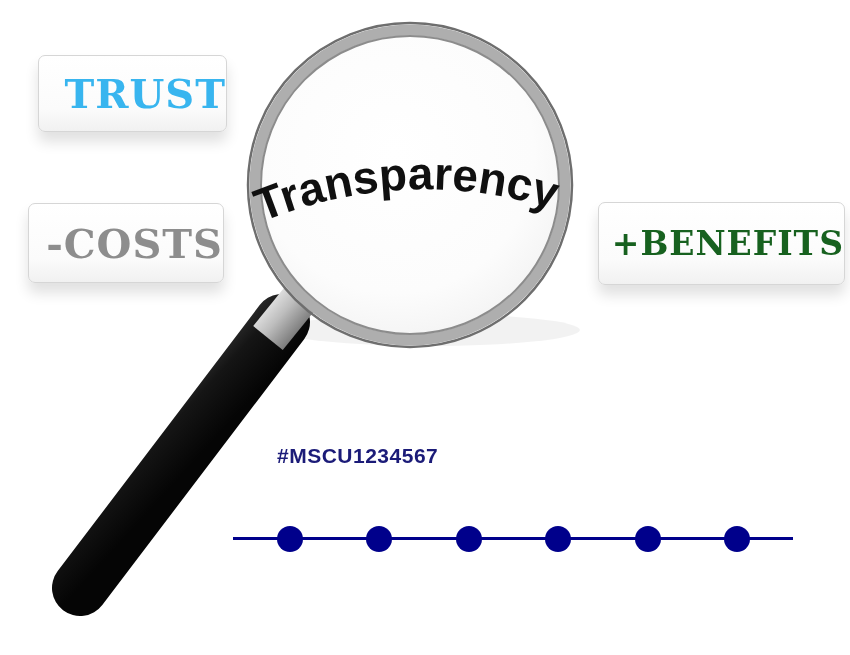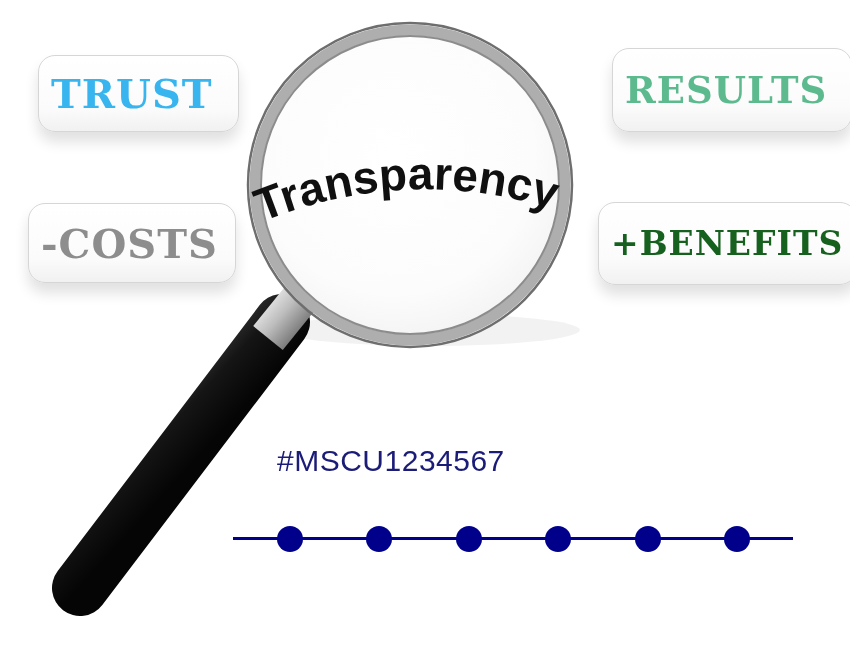--- a/index.html
+++ b/index.html
@@ -10,26 +10,25 @@
     background: #ffffff;
     overflow: hidden;
     font-family: "Liberation Sans", sans-serif;
   }
 
   
   .card {
     position: absolute;
     background: linear-gradient(180deg, #ffffff 0%, #fbfbfb 70%, #f1f1f1 100%);
     border: 1px solid #d6d6d6;
-    border-radius: 17px;
+    border-radius: 7px;
     box-shadow: 0 10px 14px rgba(0,0,0,0.12);
     display: flex;
     align-items: center;
-    justify-content: flex-start;
-    padding-left: 12px;
+    justify-content: flex-end;
   }
   .card-label {
     font-family: "DejaVu Serif", "Liberation Serif", serif;
     font-weight: 700;
     letter-spacing: 1px;
     white-space: nowrap;
   }
   .card-trust    { left: 38px;  top: 55px;  width: 187px; height: 75px; }
   .card-trust    .card-label { font-size: 40px; }
   .card-results  { left: 612px; top: 48px;  width: 226px; height: 82px; }
@@ -44,22 +43,22 @@
     position: absolute;
     left: 0;
     top: 0;
   }
 
   
   .container-number {
     position: absolute;
     left: 277px;
     top: 444px;
-    font-size: 30px;
-    font-weight: 400;
+    font-size: 21px;
+    font-weight: 700;
     letter-spacing: 0.5px;
   }
   .timeline {
     position: absolute;
     left: 233px;
     top: 526px;
     width: 560px;
     height: 26px;
   }
   .timeline-line {
@@ -94,23 +93,20 @@
 </style>
 </head>
 <body>
 
 <div class="canvas">
 
   <div class="card card-trust">
     <span class="card-label" style="color: rgb(56, 181, 239);">TRUST</span>
   </div>
 
-  <div class="card card-results">
-    <span class="card-label" style="color: rgb(92, 186, 142);">RESULTS</span>
-  </div>
 
   <div class="card card-costs">
     <span class="card-label" style="color: rgb(141, 141, 141);">-COSTS</span>
   </div>
 
   <div class="card card-benefits">
     <span class="card-label" style="color: rgb(23, 97, 31);">+BENEFITS</span>
   </div>
 
   <svg class="magnifier" width="620" height="655" viewBox="0 0 620 655">

